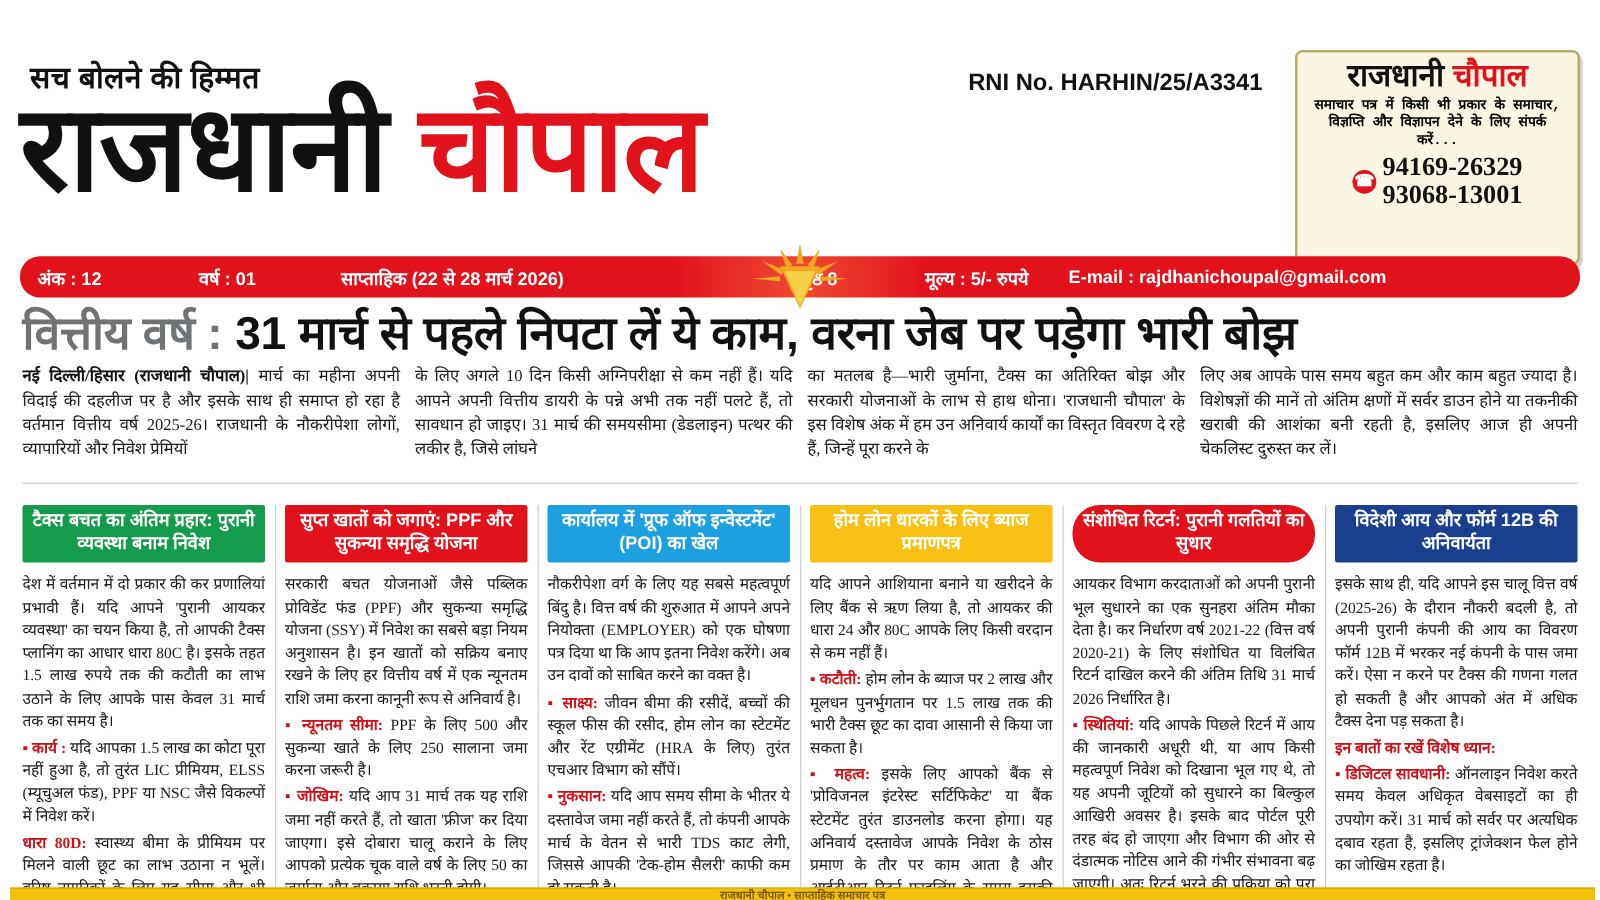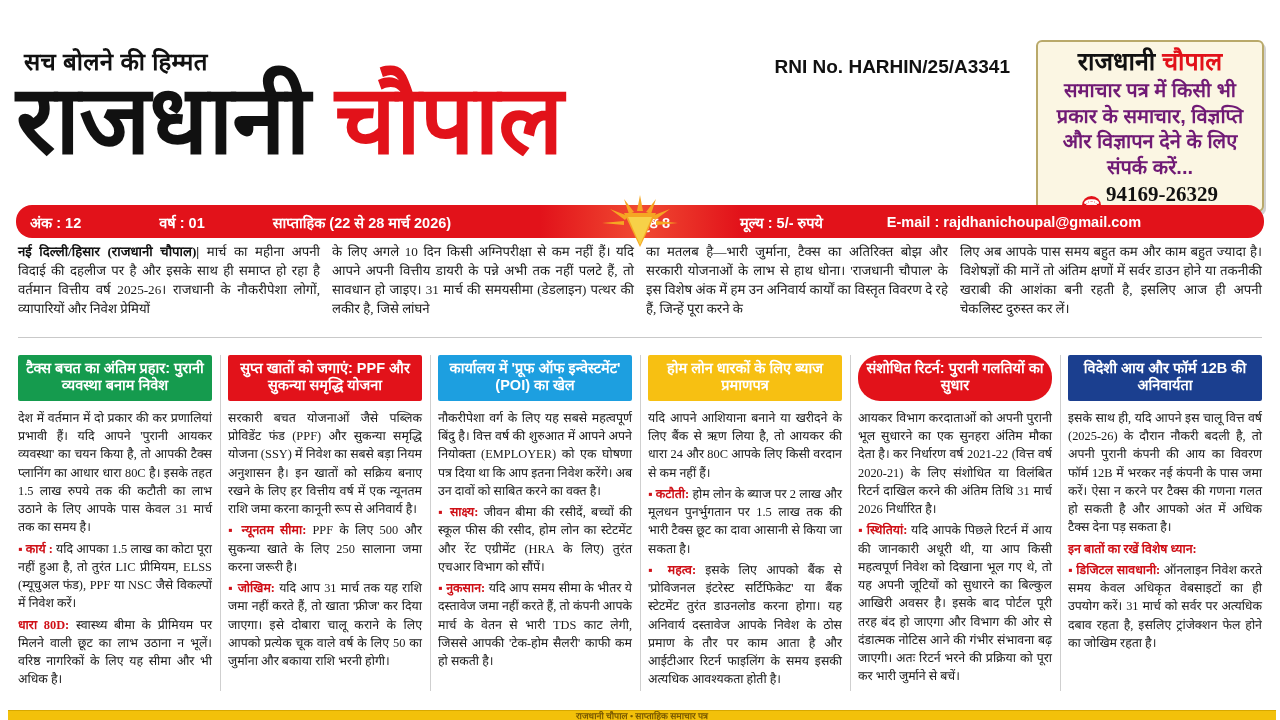--- a/index.html
+++ b/index.html
@@ -69,25 +69,25 @@
     font-family: "Liberation Sans", sans-serif;
     font-weight: bold;
     font-size: 25px;
     line-height: 1.05;
     white-space: nowrap;
   }
   .adbox .ad-title .b { color: #111; }
   .adbox .ad-title .r { color: #e2121a; }
   .adbox .ad-text {
     margin-top: 4px;
-    font-family: Liberation Sans, sans-serif;
-    font-weight: bold;
-    font-size: 20px;
+    font-family: Liberation Mono, monospace;
+    font-weight: bold;
+    font-size: 11px;
     line-height: 1.28;
-    color: #701a75;
+    color: #000000;
   }
   .adbox .ad-phones {
     margin-top: 3px;
     display: flex;
     align-items: center;
     justify-content: center;
     gap: 5px;
   }
   .phone-icon {
     width: 19px; height: 19px; border-radius: 50%;
@@ -119,21 +119,21 @@
     font-size: 14.5px;
     margin: 0 8px;
     border-radius: 16px;
   }
   .infobar .cell { white-space: nowrap; }
   .ib1 { margin-left: 14px; }
   .ib2 { margin-left: 78px; }
   .ib3 { margin-left: 68px; }
   .ib4 { margin-left: 190px; }
   .ib5 { margin-left: 70px; }
-  .ib6 { margin-left: 64px; }
+  .ib6 { margin-left: 32px; }
   .sunburst {
     position: absolute;
     left: 50%; top: -16px;
     transform: translateX(-50%);
     width: 92px; height: 58px;
     pointer-events: none;
   }
 
   
   .headline {
@@ -266,20 +266,24 @@
         <path d="M76 20 L58 27 L61 31 Z"></path>
         <path d="M8 34 L30 32 L30 36 Z"></path>
         <path d="M84 34 L62 32 L62 36 Z"></path>
       </g>
       <g fill="#f7d148">
         <path d="M46 56 L34 28 L58 28 Z"></path>
       </g>
     </svg>
   </div>
 
+  <h1 class="headline">
+    <span class="hl-grey">वित्तीय वर्ष :</span>
+    <span class="hl-black">31 मार्च से पहले निपटा लें ये काम, वरना जेब पर पड़ेगा भारी बोझ</span>
+  </h1>
 
   <div class="lead">
     <div class="lcol">
       <span class="dateline">नई दिल्ली/हिसार (राजधानी चौपाल)|</span><span> मार्च का महीना अपनी विदाई की दहलीज पर है और इसके साथ ही समाप्त हो रहा है वर्तमान वित्तीय वर्ष 2025-26। राजधानी के नौकरीपेशा लोगों, व्यापारियों और निवेश प्रेमियों</span>
     </div>
     <div class="lcol">के लिए अगले 10 दिन किसी अग्निपरीक्षा से कम नहीं हैं। यदि आपने अपनी वित्तीय डायरी के पन्ने अभी तक नहीं पलटे हैं, तो सावधान हो जाइए। 31 मार्च की समयसीमा (डेडलाइन) पत्थर की लकीर है, जिसे लांघने</div>
     <div class="lcol">का मतलब है—भारी जुर्माना, टैक्स का अतिरिक्त बोझ और सरकारी योजनाओं के लाभ से हाथ धोना। 'राजधानी चौपाल' के इस विशेष अंक में हम उन अनिवार्य कार्यों का विस्तृत विवरण दे रहे हैं, जिन्हें पूरा करने के</div>
     <div class="lcol">लिए अब आपके पास समय बहुत कम और काम बहुत ज्यादा है। विशेषज्ञों की मानें तो अंतिम क्षणों में सर्वर डाउन होने या तकनीकी खराबी की आशंका बनी रहती है, इसलिए आज ही अपनी चेकलिस्ट दुरुस्त कर लें।</div>
   </div>
 

